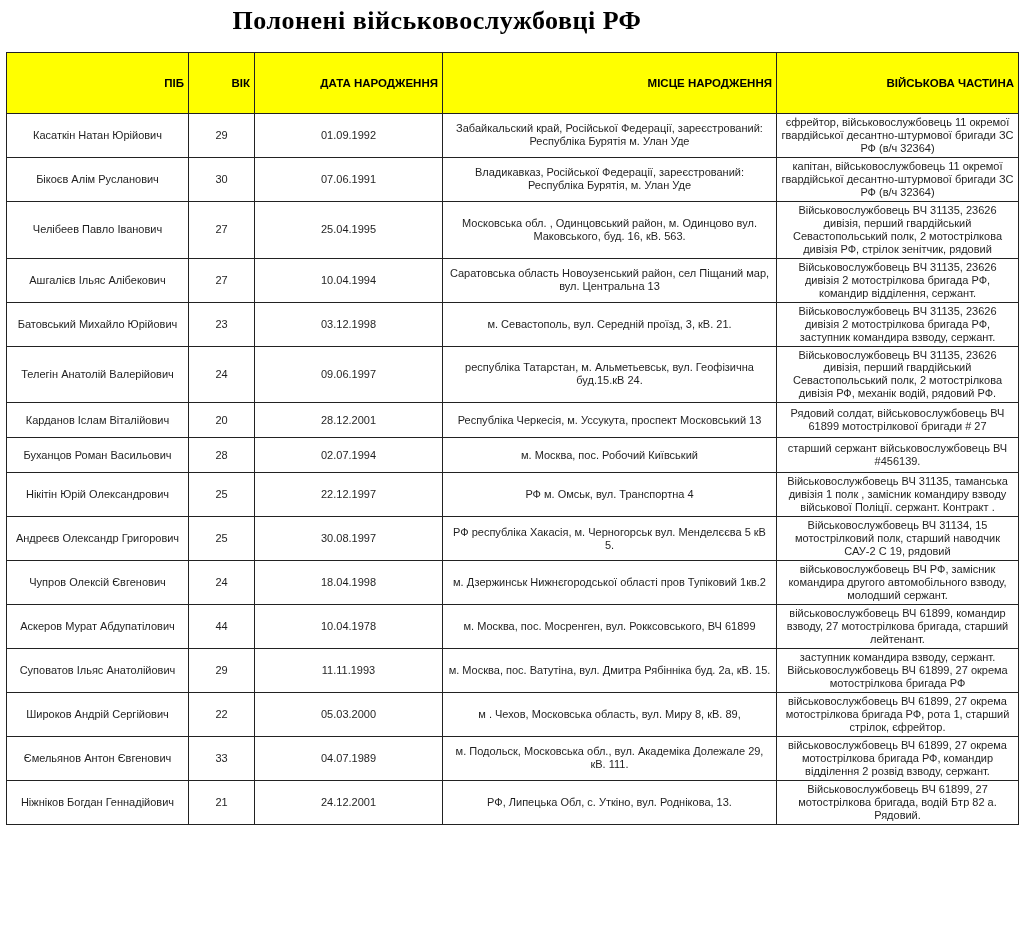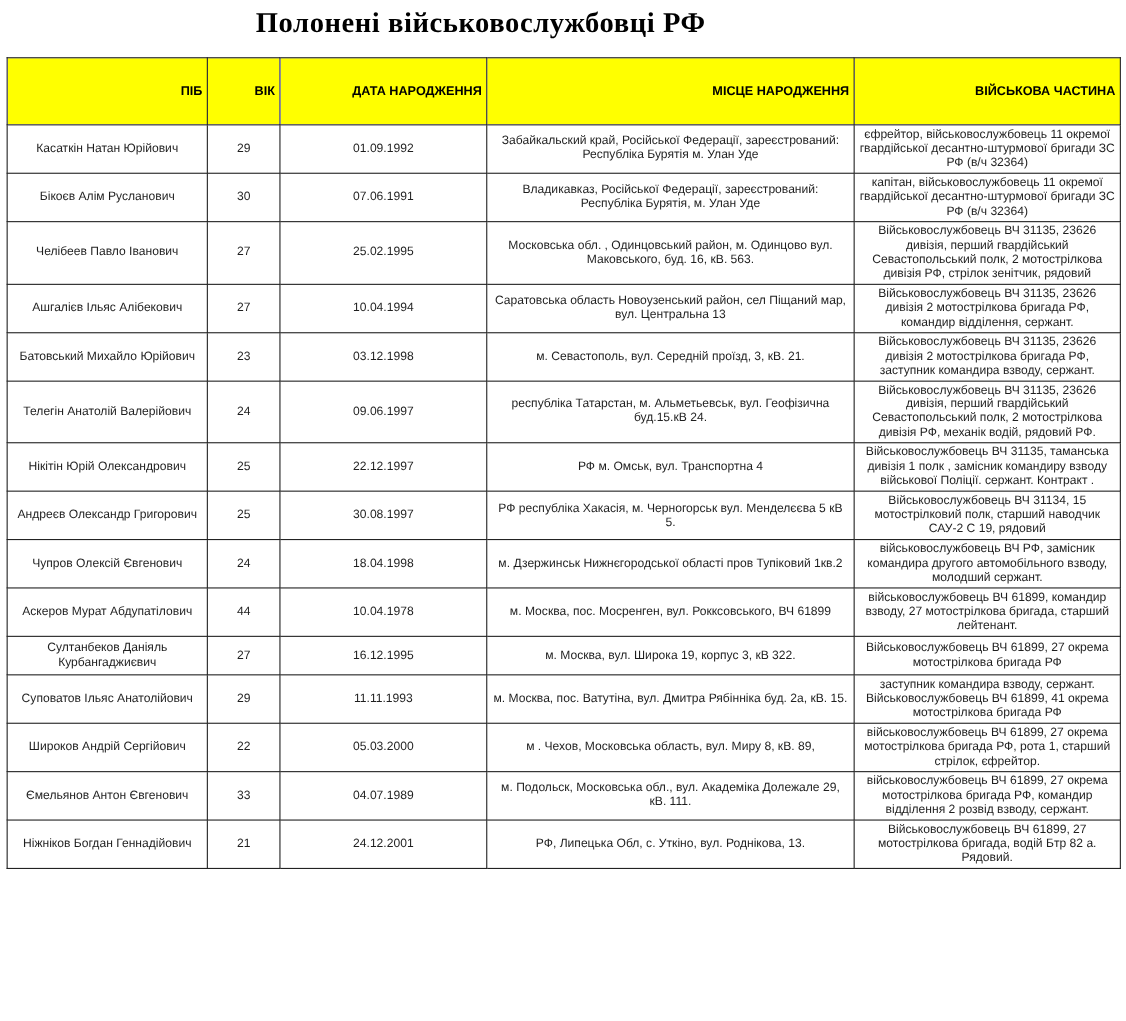--- a/index.html
+++ b/index.html
@@ -70,21 +70,21 @@
         <tr>
           <td>Бікоєв Алім Русланович</td>
           <td>30</td>
           <td>07.06.1991</td>
           <td>Владикавказ,  Російської Федерації, зареєстрований: Республіка Бурятія, м. Улан Уде</td>
           <td>капітан, військовослужбовець 11 окремої гвардійської десантно-штурмової бригади ЗС РФ (в/ч 32364)</td>
         </tr>
         <tr>
           <td>Челібеев Павло Іванович</td>
           <td>27</td>
-          <td>25.02.1995</td>
+          <td>25.04.1995</td>
           <td>Московська обл. , Одинцовський район, м. Одинцово вул. Маковського, буд. 16, кВ. 563.</td>
           <td>Військовослужбовець ВЧ 31135, 23626 дивізія, перший гвардійський Севастопольський полк, 2 мотострілкова дивізія РФ, стрілок зенітчик, рядовий</td>
         </tr>
         <tr>
           <td>Ашгалієв Ільяс Алібекович</td>
           <td>27</td>
           <td>10.04.1994</td>
           <td>Саратовська область Новоузенський район, сел Піщаний мар, вул. Центральна 13</td>
           <td>Військовослужбовець ВЧ 31135, 23626 дивізія 2 мотострілкова бригада РФ, командир відділення, сержант.</td>
         </tr>
@@ -94,20 +94,34 @@
           <td>03.12.1998</td>
           <td>м. Севастополь, вул. Середній проїзд, 3, кВ. 21.</td>
           <td>Військовослужбовець ВЧ 31135, 23626 дивізія 2 мотострілкова бригада РФ, заступник командира взводу, сержант.</td>
         </tr>
         <tr>
           <td>Телегін Анатолій Валерійович</td>
           <td>24</td>
           <td>09.06.1997</td>
           <td>республіка Татарстан, м. Альметьевськ, вул. Геофізична буд.15.кВ 24.</td>
           <td>Військовослужбовець ВЧ 31135, 23626 дивізія, перший гвардійський Севастопольський полк, 2 мотострілкова дивізія РФ, механік водій, рядовий РФ.</td>
+        </tr>
+        <tr>
+          <td>Карданов Іслам Віталійович</td>
+          <td>20</td>
+          <td>28.12.2001</td>
+          <td>Республіка Черкесія, м. Уссукута, проспект Московський 13</td>
+          <td>Рядовий солдат, військовослужбовець ВЧ 61899 мотострілкової бригади # 27</td>
+        </tr>
+        <tr>
+          <td>Буханцов Роман Васильович</td>
+          <td>28</td>
+          <td>02.07.1994</td>
+          <td>м. Москва, пос. Робочий Київський</td>
+          <td>старший сержант військовослужбовець ВЧ #456139.</td>
         </tr>
         <tr>
           <td>Нікітін Юрій Олександрович</td>
           <td>25</td>
           <td>22.12.1997</td>
           <td>РФ м. Омськ, вул. Транспортна 4</td>
           <td>Військовослужбовець ВЧ 31135, таманська дивізія 1 полк , замісник командиру взводу військової Поліції. сержант. Контракт .</td>
         </tr>
         <tr>
           <td>Андреєв Олександр Григорович</td>
@@ -124,32 +138,25 @@
           <td>військовослужбовець ВЧ РФ, замісник командира другого автомобільного взводу, молодший сержант.</td>
         </tr>
         <tr>
           <td>Аскеров Мурат Абдупатілович</td>
           <td>44</td>
           <td>10.04.1978</td>
           <td>м. Москва, пос. Мосренген, вул. Рокксовського, ВЧ 61899</td>
           <td>військовослужбовець ВЧ 61899, командир взводу, 27 мотострілкова бригада, старший лейтенант.</td>
         </tr>
         <tr>
-          <td>Султанбеков Даніяль Курбангаджиєвич</td>
-          <td>27</td>
-          <td>16.12.1995</td>
-          <td>м. Москва, вул. Широка 19, корпус 3, кВ 322.</td>
-          <td>Військовослужбовець ВЧ 61899, 27 окрема мотострілкова бригада РФ</td>
-        </tr>
-        <tr>
           <td>Суповатов Ільяс Анатолійович</td>
           <td>29</td>
           <td>11.11.1993</td>
           <td>м. Москва, пос. Ватутіна, вул. Дмитра Рябінніка буд. 2а, кВ. 15.</td>
-          <td>заступник командира взводу, сержант. Військовослужбовець ВЧ 61899, 41 окрема мотострілкова бригада РФ</td>
+          <td>заступник командира взводу, сержант. Військовослужбовець ВЧ 61899, 27 окрема мотострілкова бригада РФ</td>
         </tr>
         <tr>
           <td>Широков Андрій Сергійович</td>
           <td>22</td>
           <td>05.03.2000</td>
           <td>м . Чехов, Московська область, вул. Миру 8, кВ. 89,</td>
           <td>військовослужбовець ВЧ 61899, 27 окрема мотострілкова бригада РФ, рота 1, старший стрілок, єфрейтор.</td>
         </tr>
         <tr>
           <td>Ємельянов Антон Євгенович</td>

